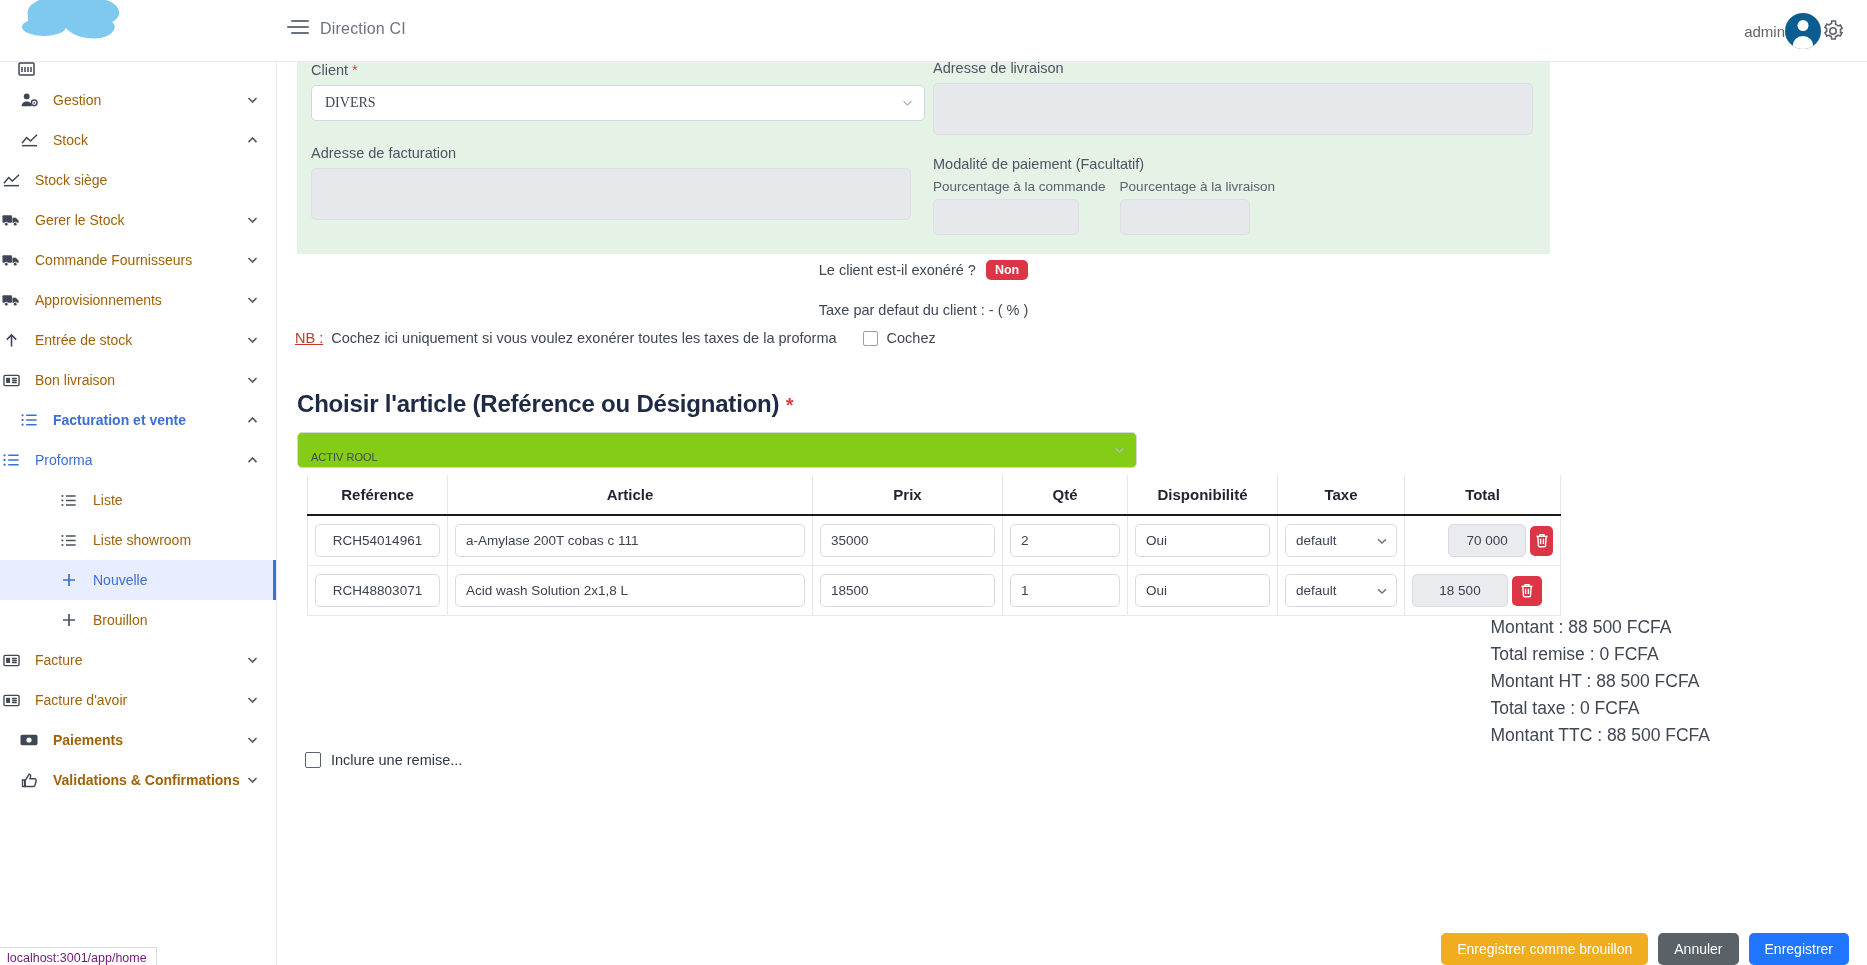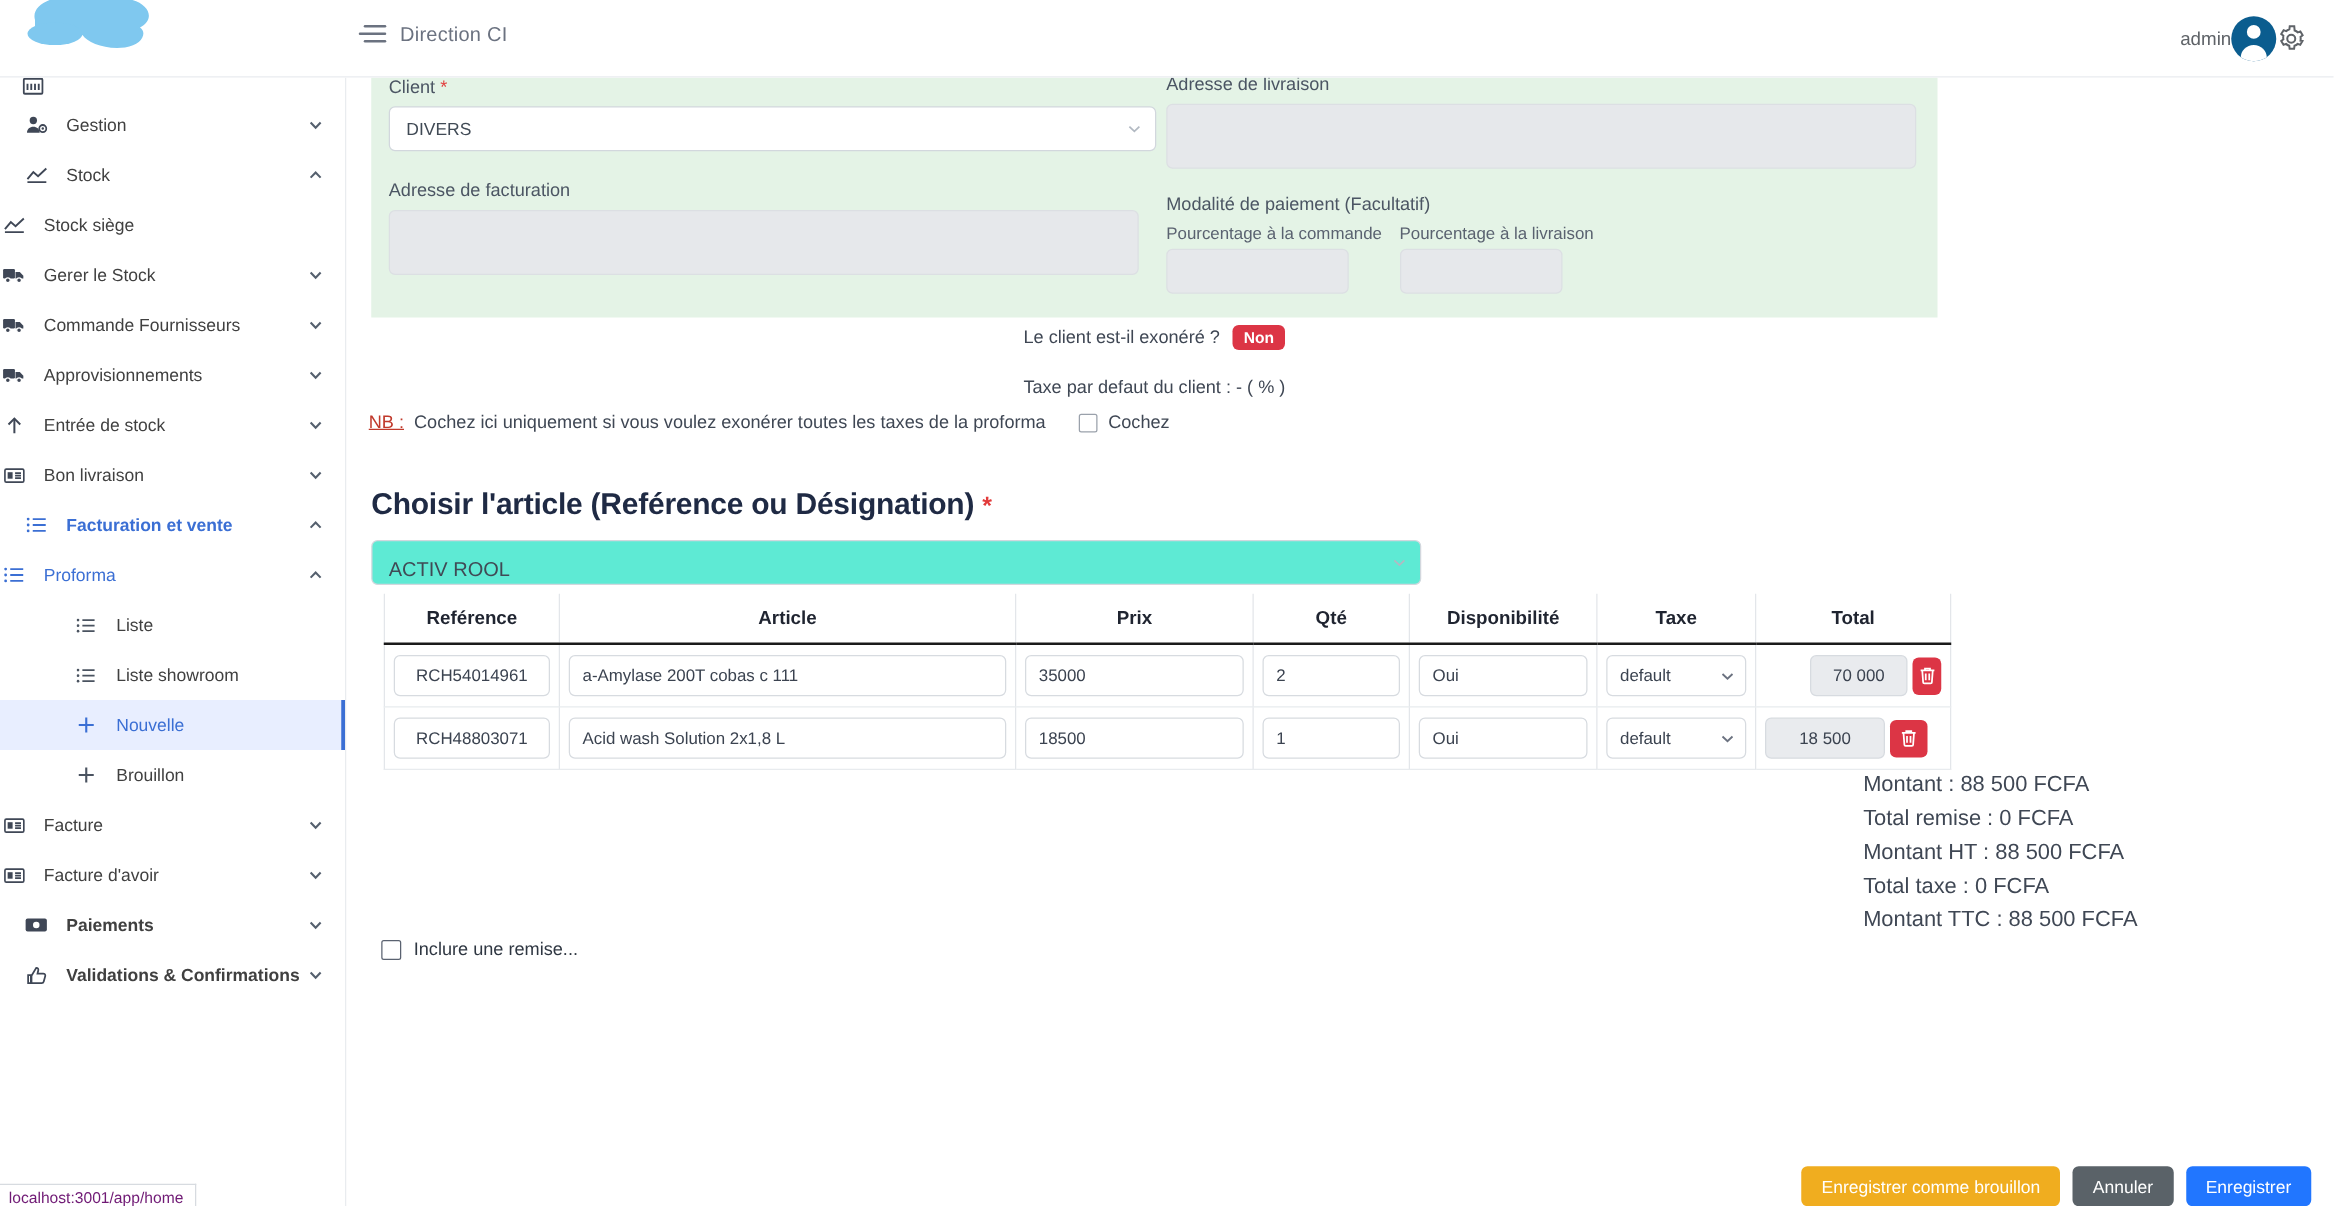--- a/index.html
+++ b/index.html
@@ -66,21 +66,21 @@
     border-right: 1px solid #e9ecef;
     overflow: hidden;
     z-index: 20;
   }
   .nav-item {
     display: flex; align-items: center;
     height: 40px;
     font-size: 14px;
     cursor: pointer;
     position: relative;
-    color: #404040;
+    color: #a16207;
   }
   .nav-item .ico {
     width: 22px; height: 18px; flex: 0 0 22px;
     display: flex; align-items: center; justify-content: center;
     color: #3f4756;
   }
   .nav-item .lbl { margin-left: 13px; white-space: nowrap; }
   .nav-item .chev {
     position: absolute; right: 17px; top: 50%; transform: translateY(-50%);
     width: 13px; height: 13px; color: #55606e;
@@ -124,21 +124,21 @@
     width: 1253px; height: 200px;
     background: #e4f3e6;
     padding: 14px 18px;
   }
   .fld-label { font-size: 14.5px; color: #4b5563; margin-bottom: 7px; }
   .req { color: #e23b3b; }
   .sel-box {
     height: 36px; background: #ffffff;
     border: 1px solid #d2d7dd; border-radius: 5px;
     display: flex; align-items: center; padding: 0 10px 0 13px;
-    font-size: 14px; color: #404a55; position: relative;
+    font-size: 14px; color: #404a55; position: relative; font-family: Liberation Serif, serif;
   }
   .sel-box .caret {
     position: absolute; right: 10px; top: 50%; transform: translateY(-50%);
     width: 13px; height: 13px; color: #b2b9c2;
   }
   .ta-box {
     background: #e6e8eb; border: 1px solid #dcdfe3; border-radius: 5px;
   }
   .col-left { position: absolute; left: 14px; top: 8px; width: 614px; }
   .col-right { position: absolute; left: 636px; top: 6px; width: 603px; }
@@ -167,23 +167,23 @@
     width: 15px; height: 15px; border: 1px solid #9aa1ab; border-radius: 2px;
     background: #fff; display: inline-block; margin-right: 9px;
   }
 
   .section-title {
     position: absolute; left: 20px; top: 328px;
     font-size: 24px; font-weight: bold; color: #1f2a44; letter-spacing: -.2px;
   }
   .article-select {
     position: absolute; left: 20px; top: 370px; width: 840px; height: 36px;
-    background: #5eead4; border: 1px solid #d2d7dd; border-radius: 5px;
+    background: #84cc16; border: 1px solid #d2d7dd; border-radius: 5px;
     display: flex; align-items: center; padding: 14px 10px 0 13px;
-    font-size: 16px; color: #404a55;
+    font-size: 11px; color: #404a55;
   }
   .article-select .caret {
     position: absolute; right: 10px; top: 50%; transform: translateY(-50%);
     width: 13px; height: 13px; color: #b2b9c2;
   }
 
   
   .tbl-wrap { position: absolute; left: 30px; top: 413px; width: 1253px; }
   table.items { border-collapse: collapse; width: 1253px; table-layout: fixed; }
   table.items th {

